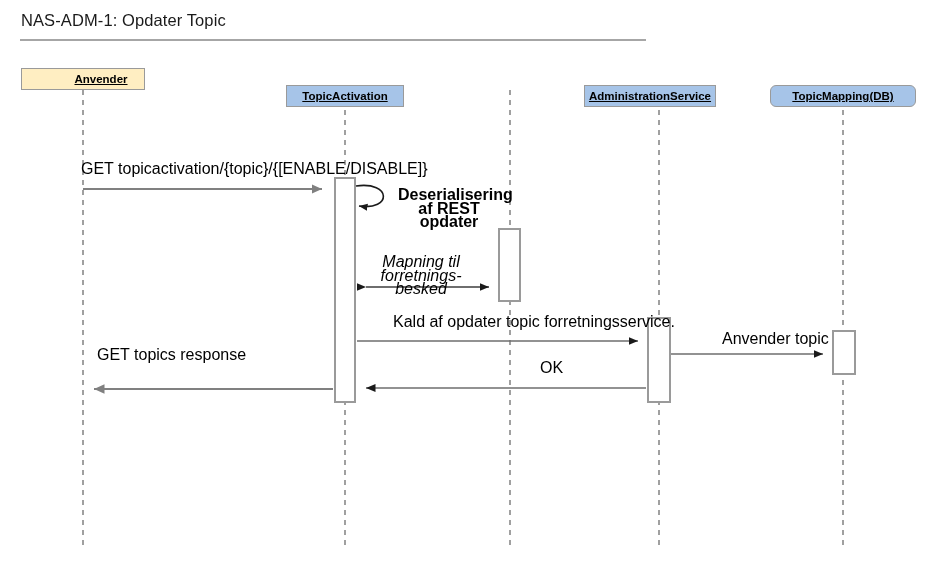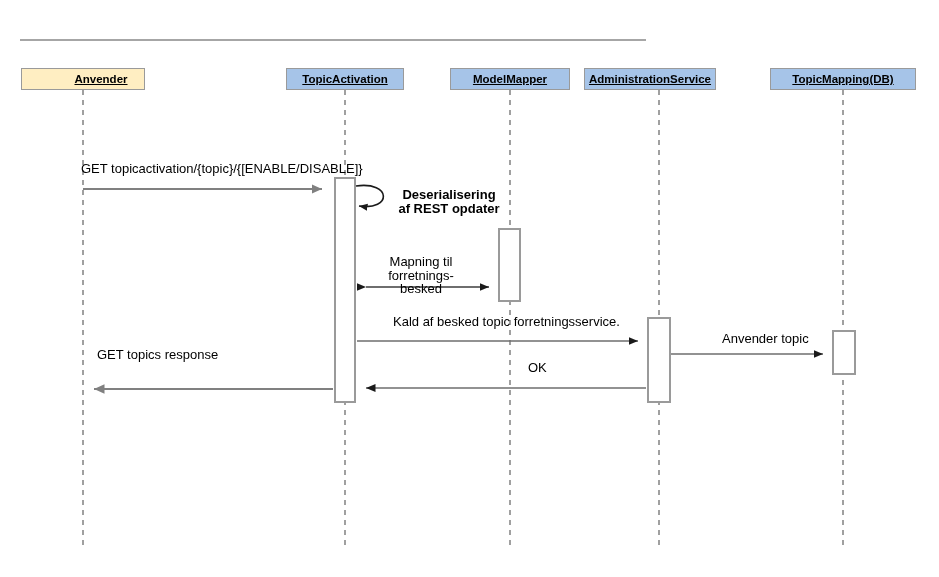--- a/index.html
+++ b/index.html
@@ -55,44 +55,45 @@
     align-items: center;
     justify-content: center;
     font-size: 11.5px;
     font-weight: bold;
     color: #000000;
     text-decoration: underline;
     white-space: nowrap;
     overflow: hidden;
   }
   .head-actor { background: #ffeec2; }
-  .head-obj   { background: #a6c4e8; }
+  .head-obj   { background: #a6c4e8; margin-top: 17px; }
 
   
   .msg-label {
     position: absolute;
-    font-size: 13px;
+    font-size: 16px;
     color: #000000;
     white-space: nowrap;
     line-height: 13.5px;
   }
   .msg-label.centered {
     text-align: center;
     white-space: normal;
   }
   .msg-label.bold {
     font-weight: bold;
     text-align: center;
   }
 </style>
 </head>
 <body>
 
 <div id="canvas">
 
+  <div class="diagram-title">NAS-ADM-1: Opdater Topic</div>
   <div class="title-rule"></div>
 
   <svg id="diagram-svg" xmlns="http://www.w3.org/2000/svg" viewBox="0 0 939 577">
     <defs>
       <marker id="arw-gray-right" markerWidth="11" markerHeight="11" refX="10.5" refY="5.5" orient="auto" markerUnits="userSpaceOnUse">
         <path d="M0,0.8 L10.5,5.5 L0,10.2 z" fill="#808080"></path>
       </marker>
       <marker id="arw-gray-left" markerWidth="11" markerHeight="11" refX="10.5" refY="5.5" orient="auto" markerUnits="userSpaceOnUse">
         <path d="M0,0.8 L10.5,5.5 L0,10.2 z" fill="#808080"></path>
       </marker>
@@ -138,45 +139,42 @@
   </svg>
 
   <div class="lifeline-head head-actor" style="left:21px; top:68px; width:124px;padding-left:36px;">
     <span>Anvender</span>
   </div>
 
   <div class="lifeline-head head-obj" style="left:286px; top:68px; width:118px;">
     <span>TopicActivation</span>
   </div>
 
-  <div class="lifeline-head head-obj" style="left:450px; top:68px; width:120px;">
-    <span>ModelMapper</span>
-  </div>
 
   <div class="lifeline-head head-obj" style="left:584px; top:68px; width:132px;">
     <span>AdministrationService</span>
   </div>
 
-  <div class="lifeline-head head-obj" style="left:770px; top:68px; width:146px;">
+  <div class="lifeline-head head-obj" style="left:770px; top:68px; width:146px;border-radius:6px;">
     <span>TopicMapping(DB)</span>
   </div>
 
   <div class="msg-label" style="left:81px; top:162px;">GET topicactivation/{topic}/{[ENABLE/DISABLE]}</div>
 
   <div class="msg-label bold centered" style="left:398px; top:188px; width:102px;">
     <div>Deserialisering</div>
     <div>af REST opdater</div>
   </div>
 
-  <div class="msg-label centered" style="left:355px; top:255px; width:132px;">
+  <div class="msg-label centered" style="left:355px; top:255px; width:132px;font-style:italic;">
     <div>Mapning til forretnings-</div>
     <div>besked</div>
   </div>
 
-  <div class="msg-label" style="left:393px; top:315px;">Kald af besked topic forretningsservice.</div>
+  <div class="msg-label" style="left:393px; top:315px;">Kald af opdater topic forretningsservice.</div>
 
   <div class="msg-label" style="left:722px; top:332px;">Anvender topic</div>
 
-  <div class="msg-label" style="left:528px; top:361px;">OK</div>
+  <div class="msg-label" style="left:540px; top:361px;">OK</div>
 
   <div class="msg-label" style="left:97px; top:348px;">GET topics response</div>
 
 </div>
 
 </body></html>

